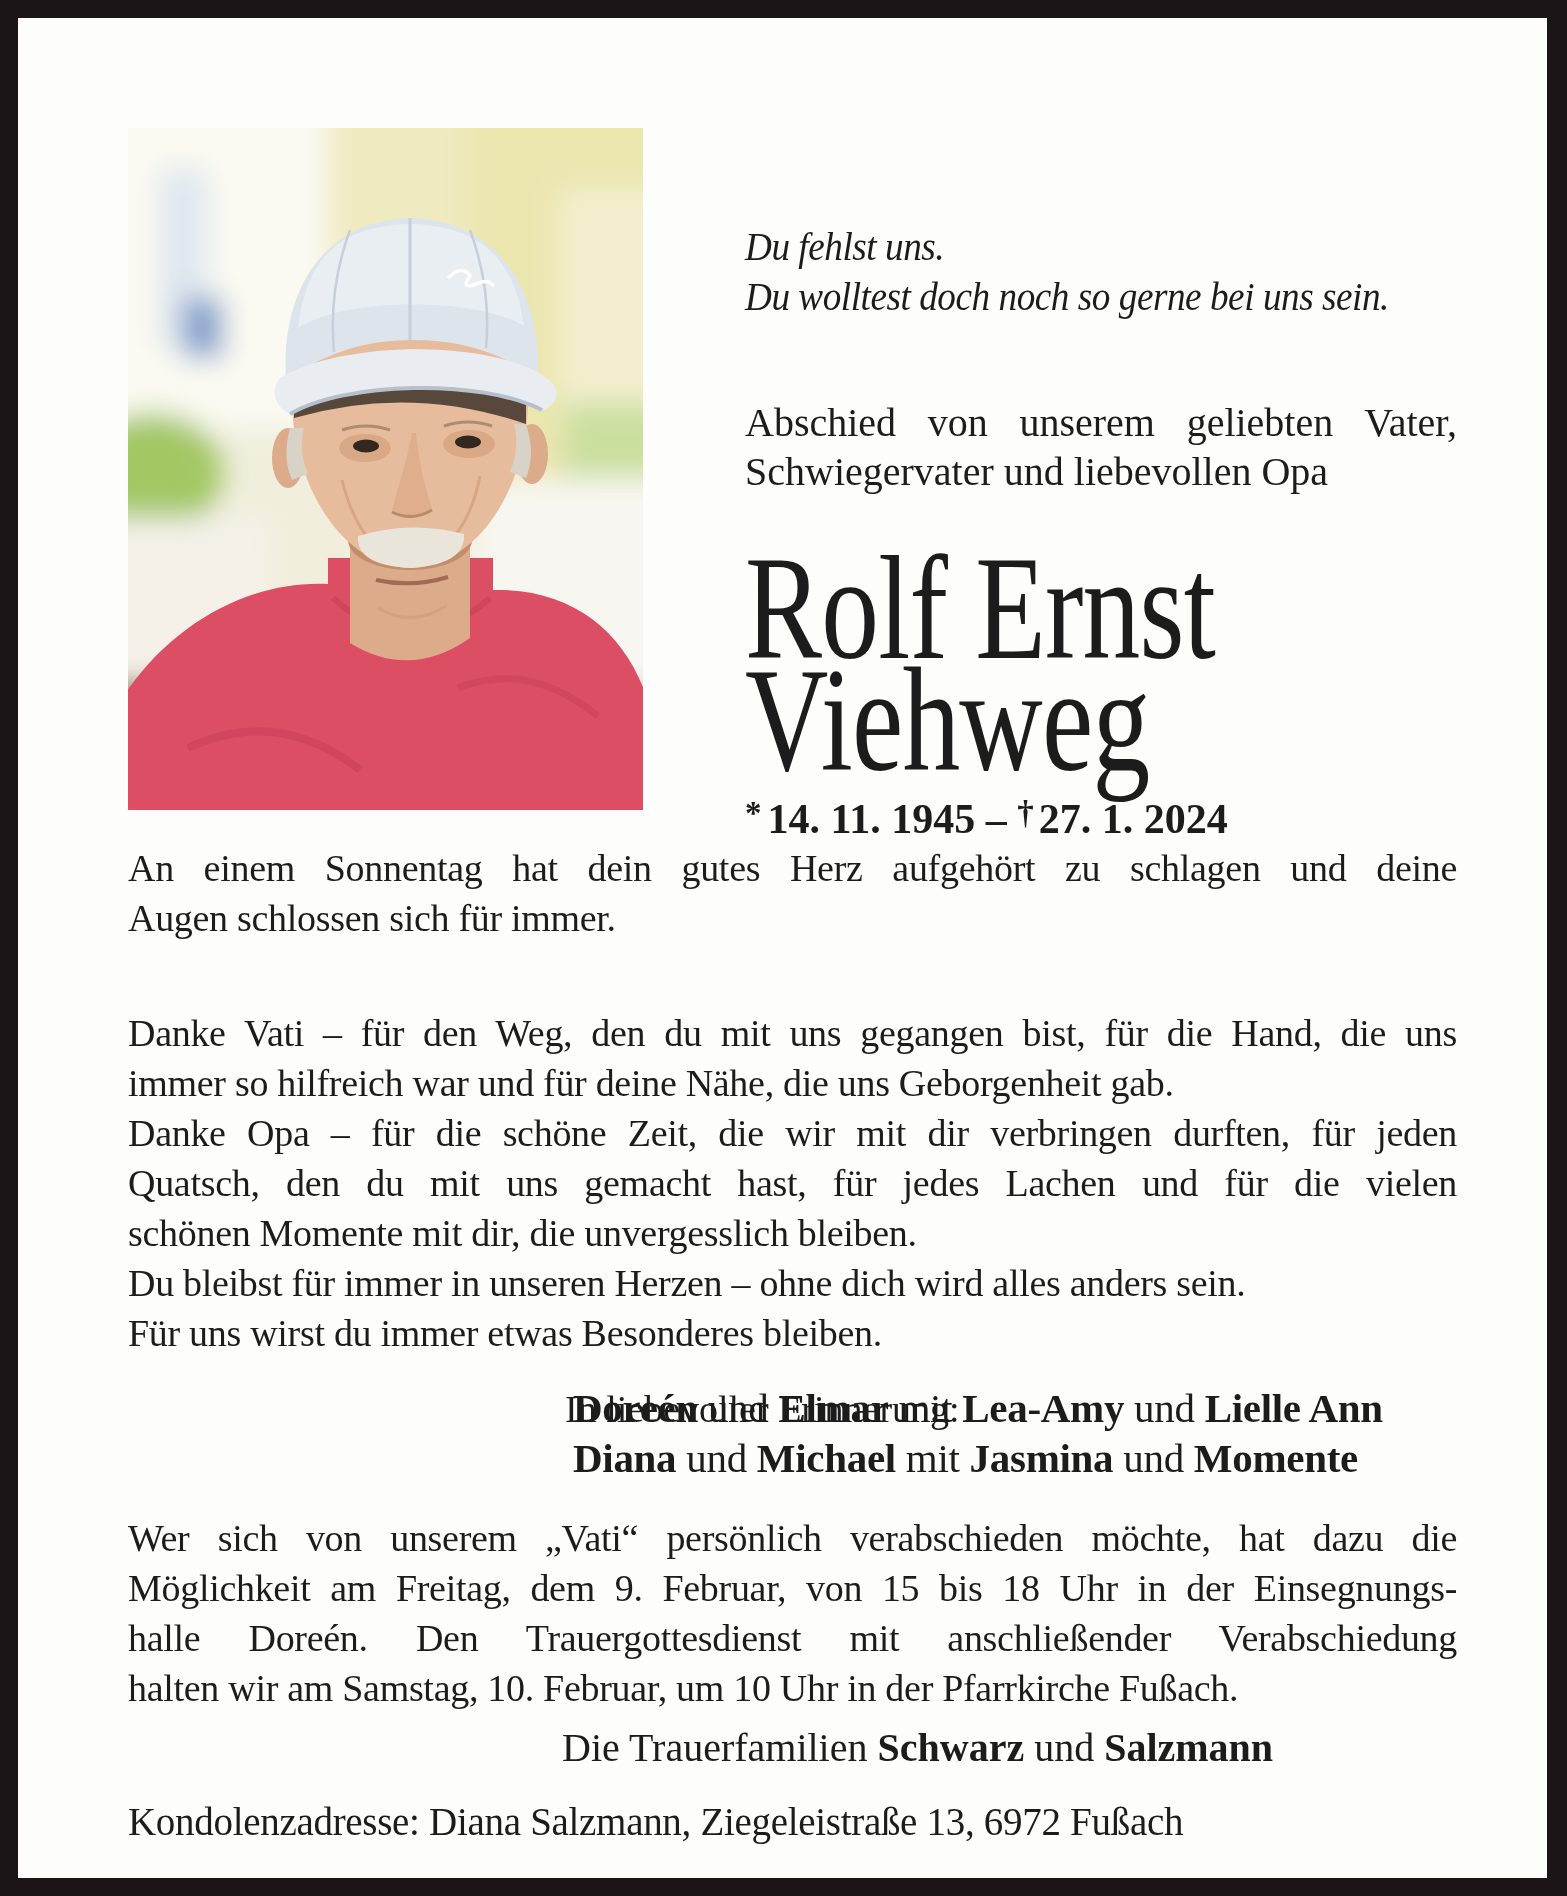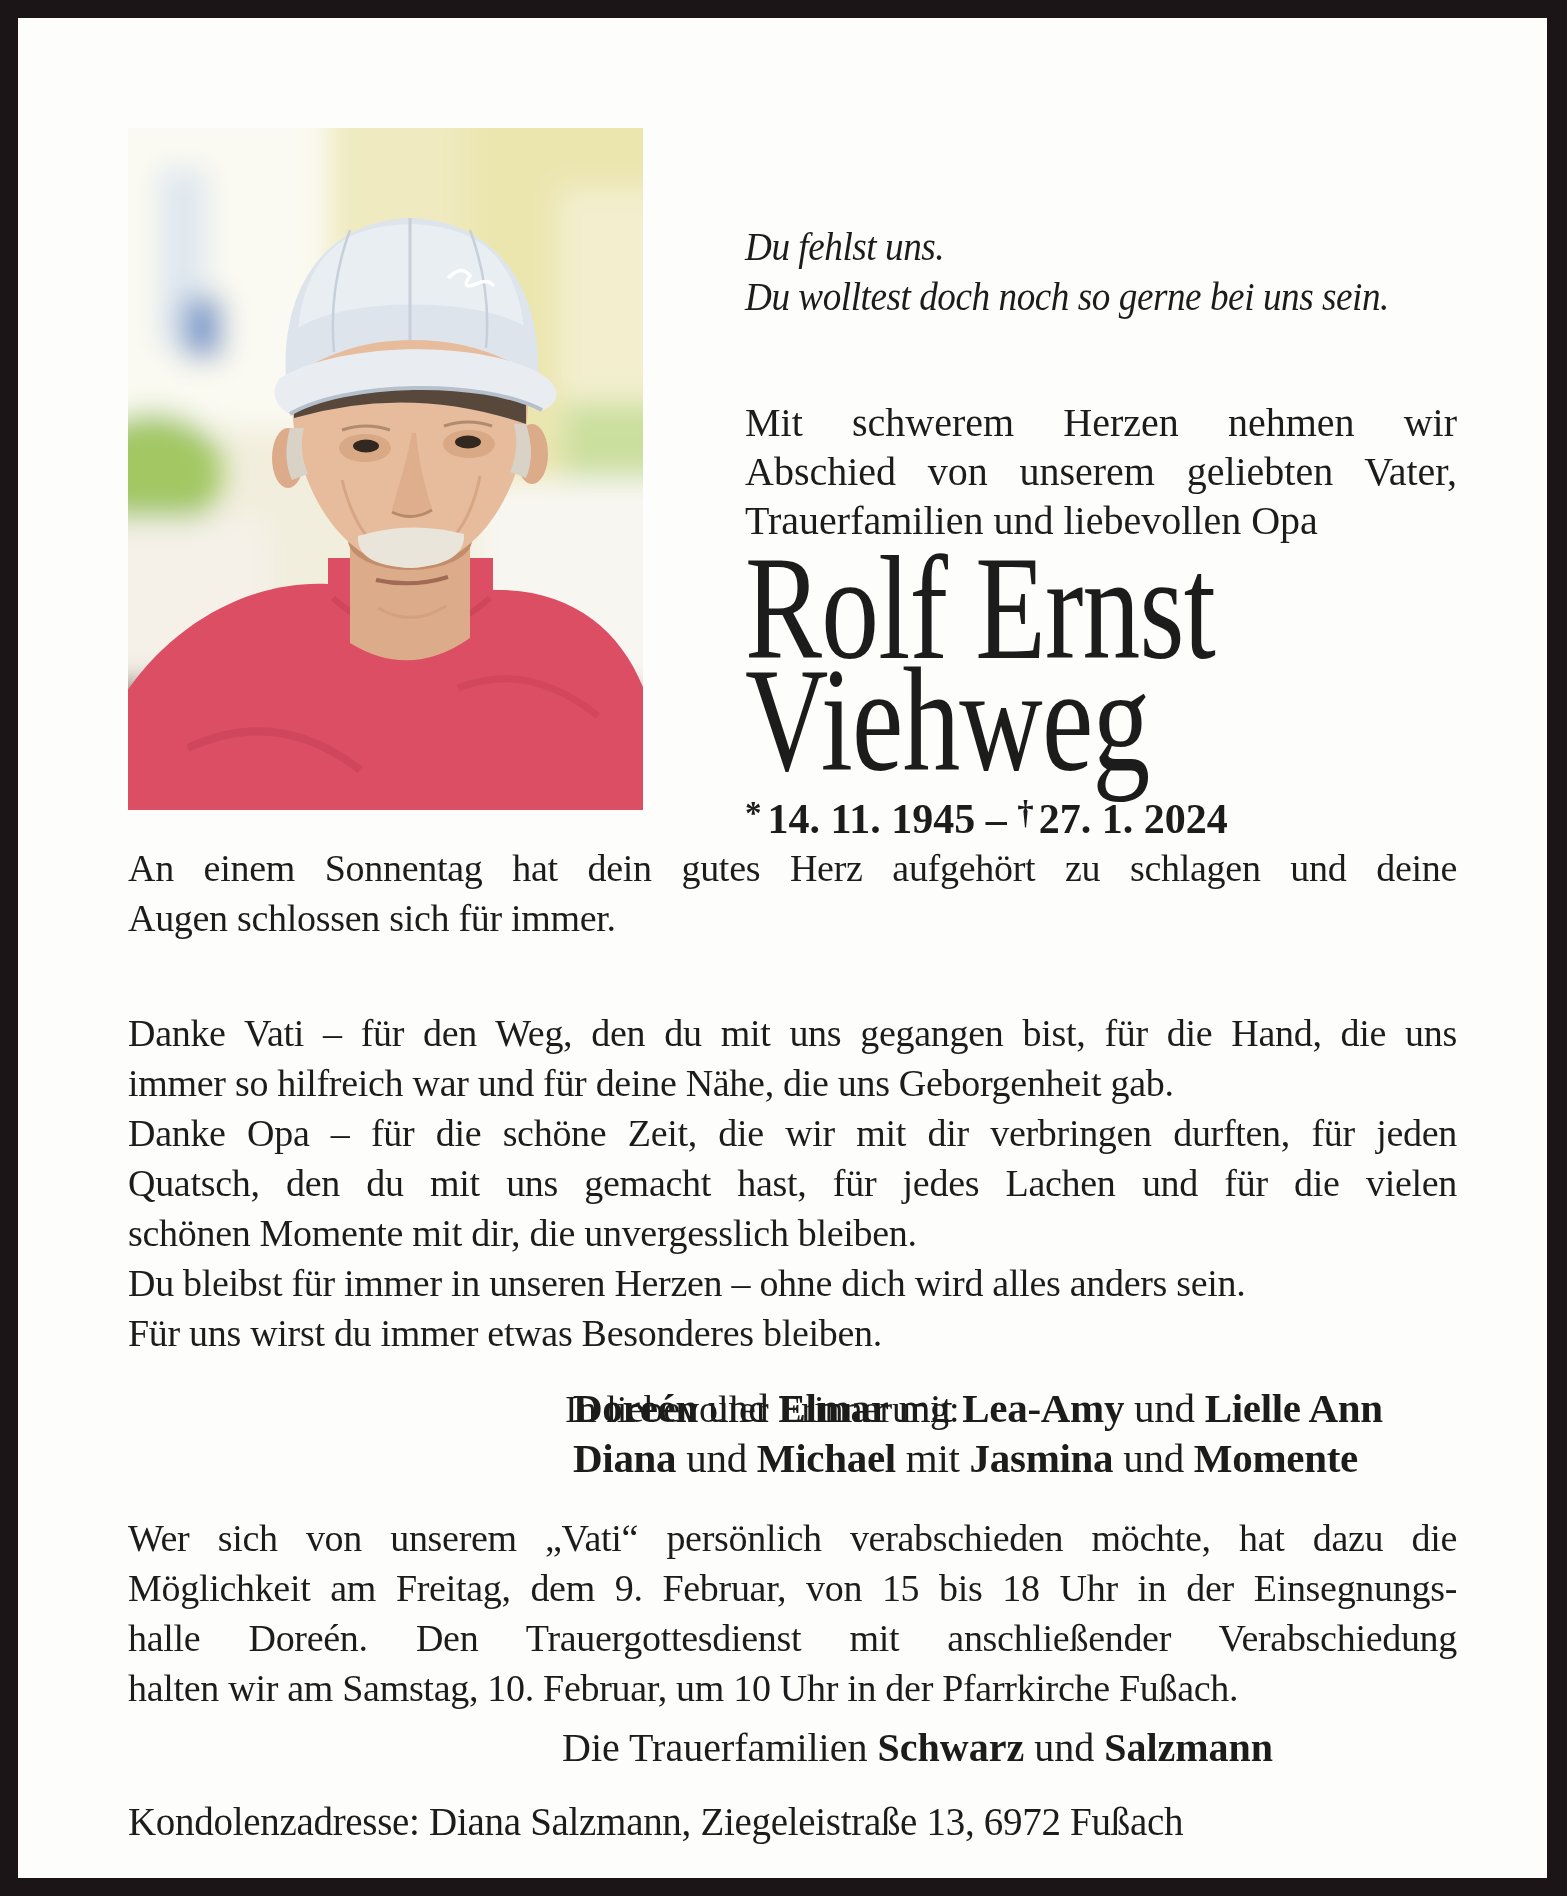--- a/index.html
+++ b/index.html
@@ -123,23 +123,22 @@
         </g>
       </svg>
     </div>
 
     <div class="abs epigraph">
       <div>Du fehlst uns.</div>
       <div>Du wolltest doch noch so gerne bei uns sein.</div>
     </div>
 
     <div class="abs intro">
-      <div class="flush">Mit schwerem Herzen nehmen wir</div>
       <div class="flush">Abschied von unserem geliebten Vater,</div>
-      <div>Trauerfamilien und liebevollen Opa</div>
+      <div>Schwiegervater und liebevollen Opa</div>
     </div>
 
     <div class="abs name">
       <div>Rolf Ernst</div>
       <div>Viehweg</div>
     </div>
 
     <div class="abs dates"><span class="sym star">*</span><span>14. 11. 1945</span><span> – </span><span class="sym dagger">†</span><span>27. 1. 2024</span></div>
 
     <div class="abs bodytext thanks">

